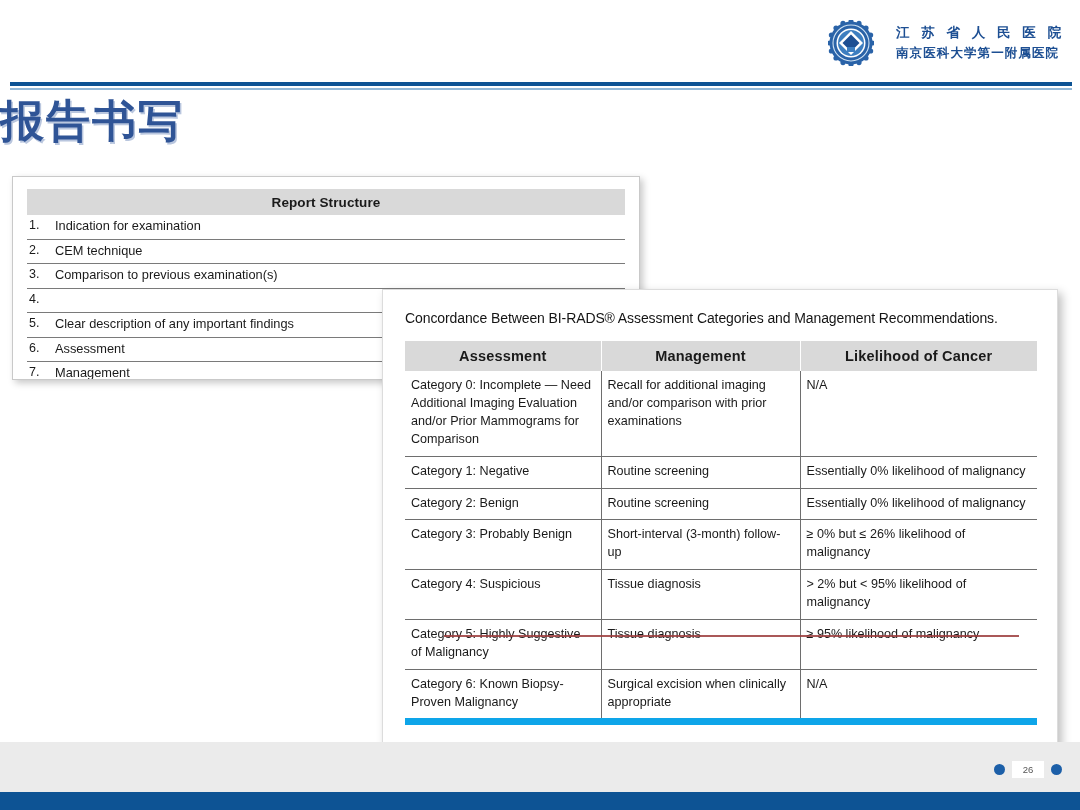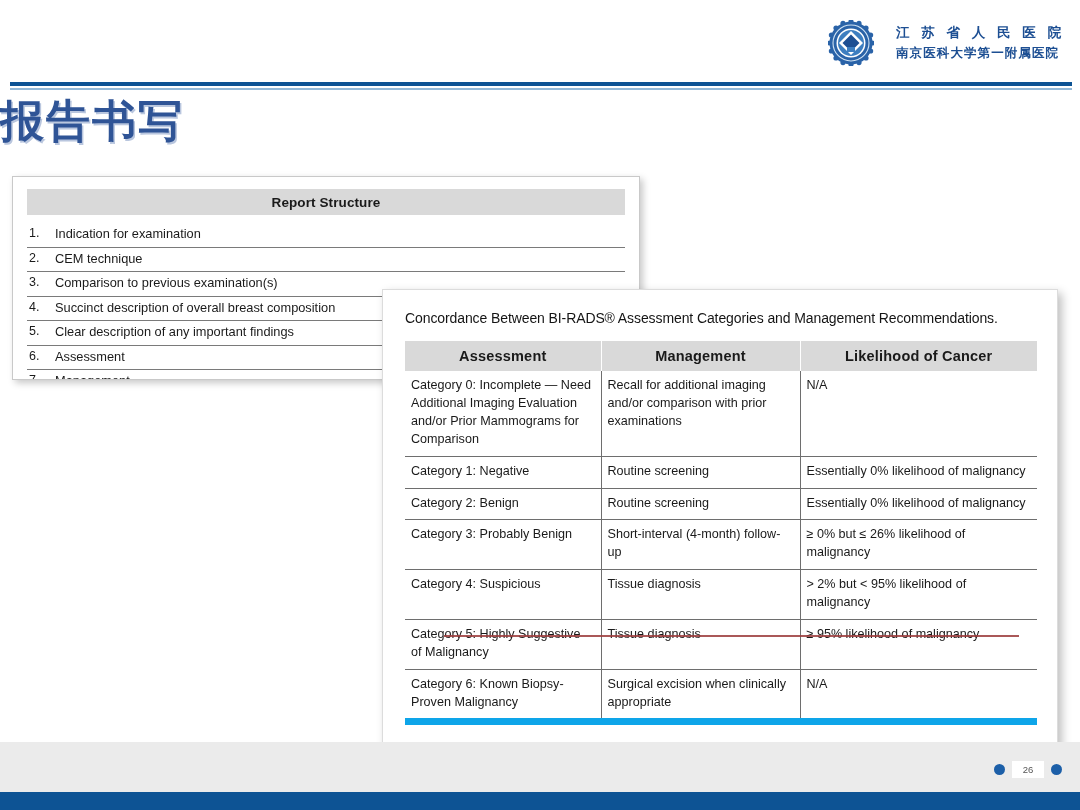--- a/index.html
+++ b/index.html
@@ -101,21 +101,21 @@
     left: 12px;
     top: 176px;
     width: 628px;
     height: 204px;
     background: #ffffff;
     border: 1px solid #c9c9c9;
     box-shadow: 3px 3px 7px rgba(0,0,0,0.22);
     overflow: hidden;
   }
   .report-head {
-    margin: 12px 14px 8px 14px;
+    margin: 12px 14px 0 14px;
     height: 26px;
     background: #d9d9d9;
     display: flex;
     align-items: center;
     justify-content: center;
     font-size: 13.5px;
     font-weight: 700;
     color: #1a1a1a;
     letter-spacing: 0.1px;
   }
@@ -307,21 +307,20 @@
       <div class="report-item">
         <span class="report-num">2.</span>
         <span class="report-text">CEM technique</span>
       </div>
       <div class="report-item">
         <span class="report-num">3.</span>
         <span class="report-text">Comparison to previous examination(s)</span>
       </div>
       <div class="report-item">
         <span class="report-num">4.</span>
-        <span class="report-text">Succinct description of overall breast composition</span>
       </div>
       <div class="report-item">
         <span class="report-num">5.</span>
         <span class="report-text">Clear description of any important findings</span>
       </div>
       <div class="report-item">
         <span class="report-num">6.</span>
         <span class="report-text">Assessment</span>
       </div>
       <div class="report-item">
@@ -358,21 +357,21 @@
           <td>Routine screening</td>
           <td>Essentially 0% likelihood of malignancy</td>
         </tr>
         <tr>
           <td>Category 2: Benign</td>
           <td>Routine screening</td>
           <td>Essentially 0% likelihood of malignancy</td>
         </tr>
         <tr>
           <td>Category 3: Probably Benign</td>
-          <td>Short-interval (4-month) follow-up</td>
+          <td>Short-interval (3-month) follow-up</td>
           <td>≥ 0% but ≤ 26% likelihood of malignancy</td>
         </tr>
         <tr>
           <td>Category 4: Suspicious</td>
           <td>Tissue diagnosis</td>
           <td>&gt; 2% but &lt; 95% likelihood of malignancy</td>
         </tr>
         <tr>
           <td>Category 5: Highly Suggestive of Malignancy</td>
           <td>Tissue diagnosis</td>

